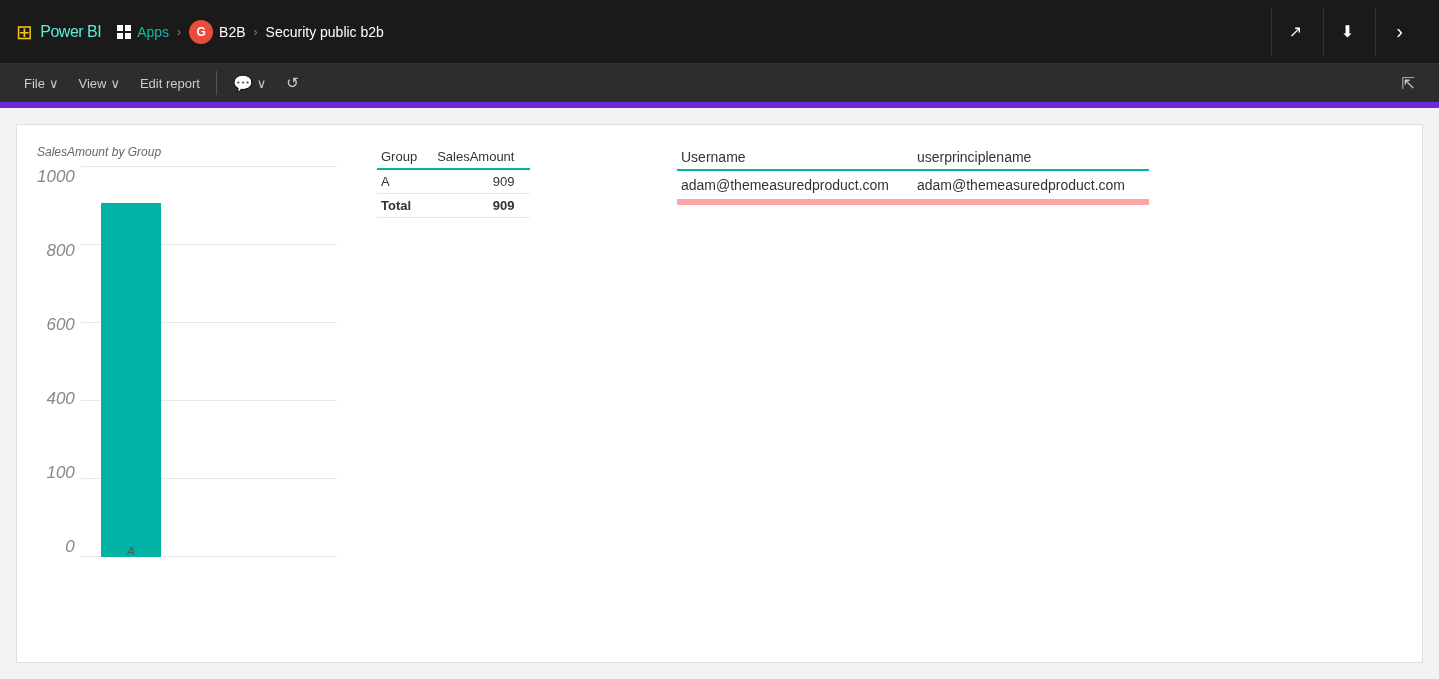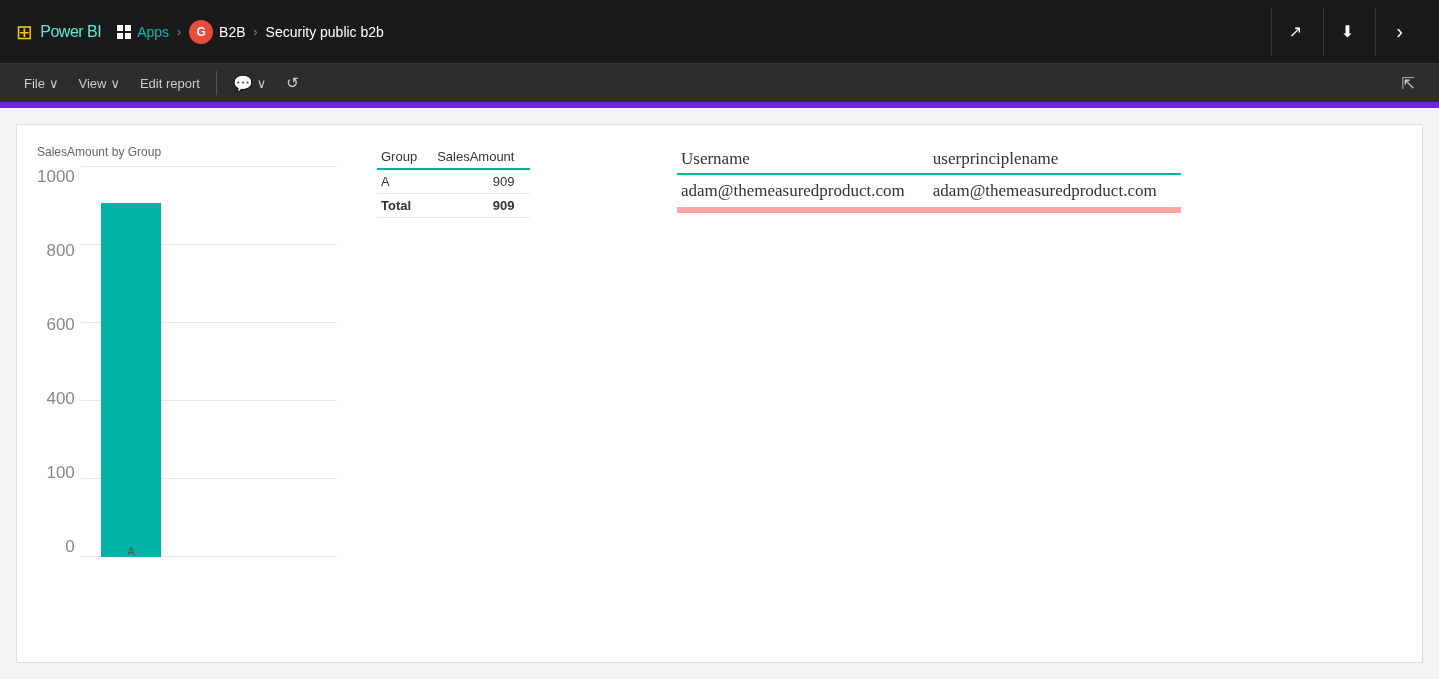--- a/index.html
+++ b/index.html
@@ -131,20 +131,21 @@
       border: 1px solid #e0e0e0;
       height: calc(100% - 32px);
       display: flex;
       gap: 40px;
     }
 
     
     .chart-container {
       width: 300px;
       flex-shrink: 0;
+      font-style: italic;
     }
     .chart-title {
       font-size: 12px;
       color: #666;
       margin-bottom: 8px;
     }
     .chart-area {
       position: relative;
       width: 100%;
       height: 420px;
@@ -237,23 +238,22 @@
     }
     .data-table td.num { text-align: right; }
 
     
     .user-table-container {
       min-width: 400px;
       margin-left: 40px;
     }
     .user-table {
       border-collapse: collapse;
-      font-size: 17px;
+      font-size: 14px;
       width: 100%;
-      font-family: Liberation Serif, serif;
     }
     .user-table th {
       font-weight: 400;
       color: #333;
       padding: 4px 24px 4px 4px;
       border-bottom: 2px solid #00b3a4;
       text-align: left;
       white-space: nowrap;
     }
     .user-table td {

